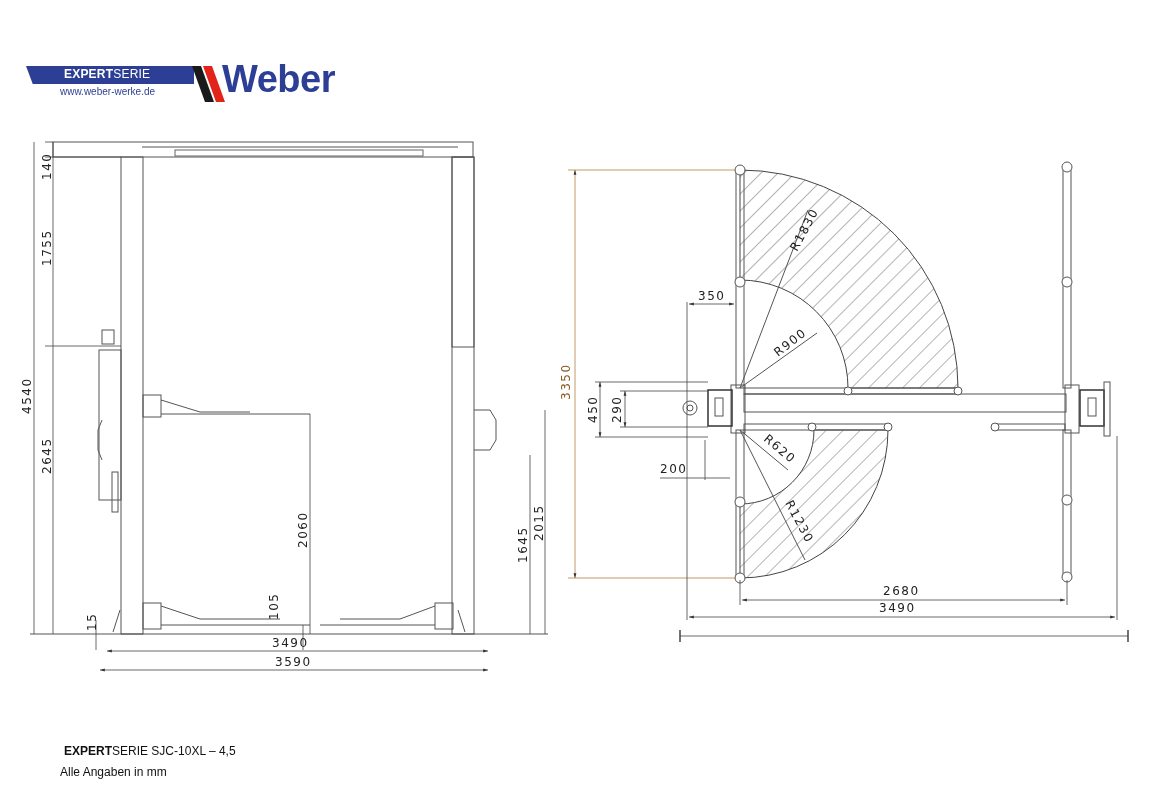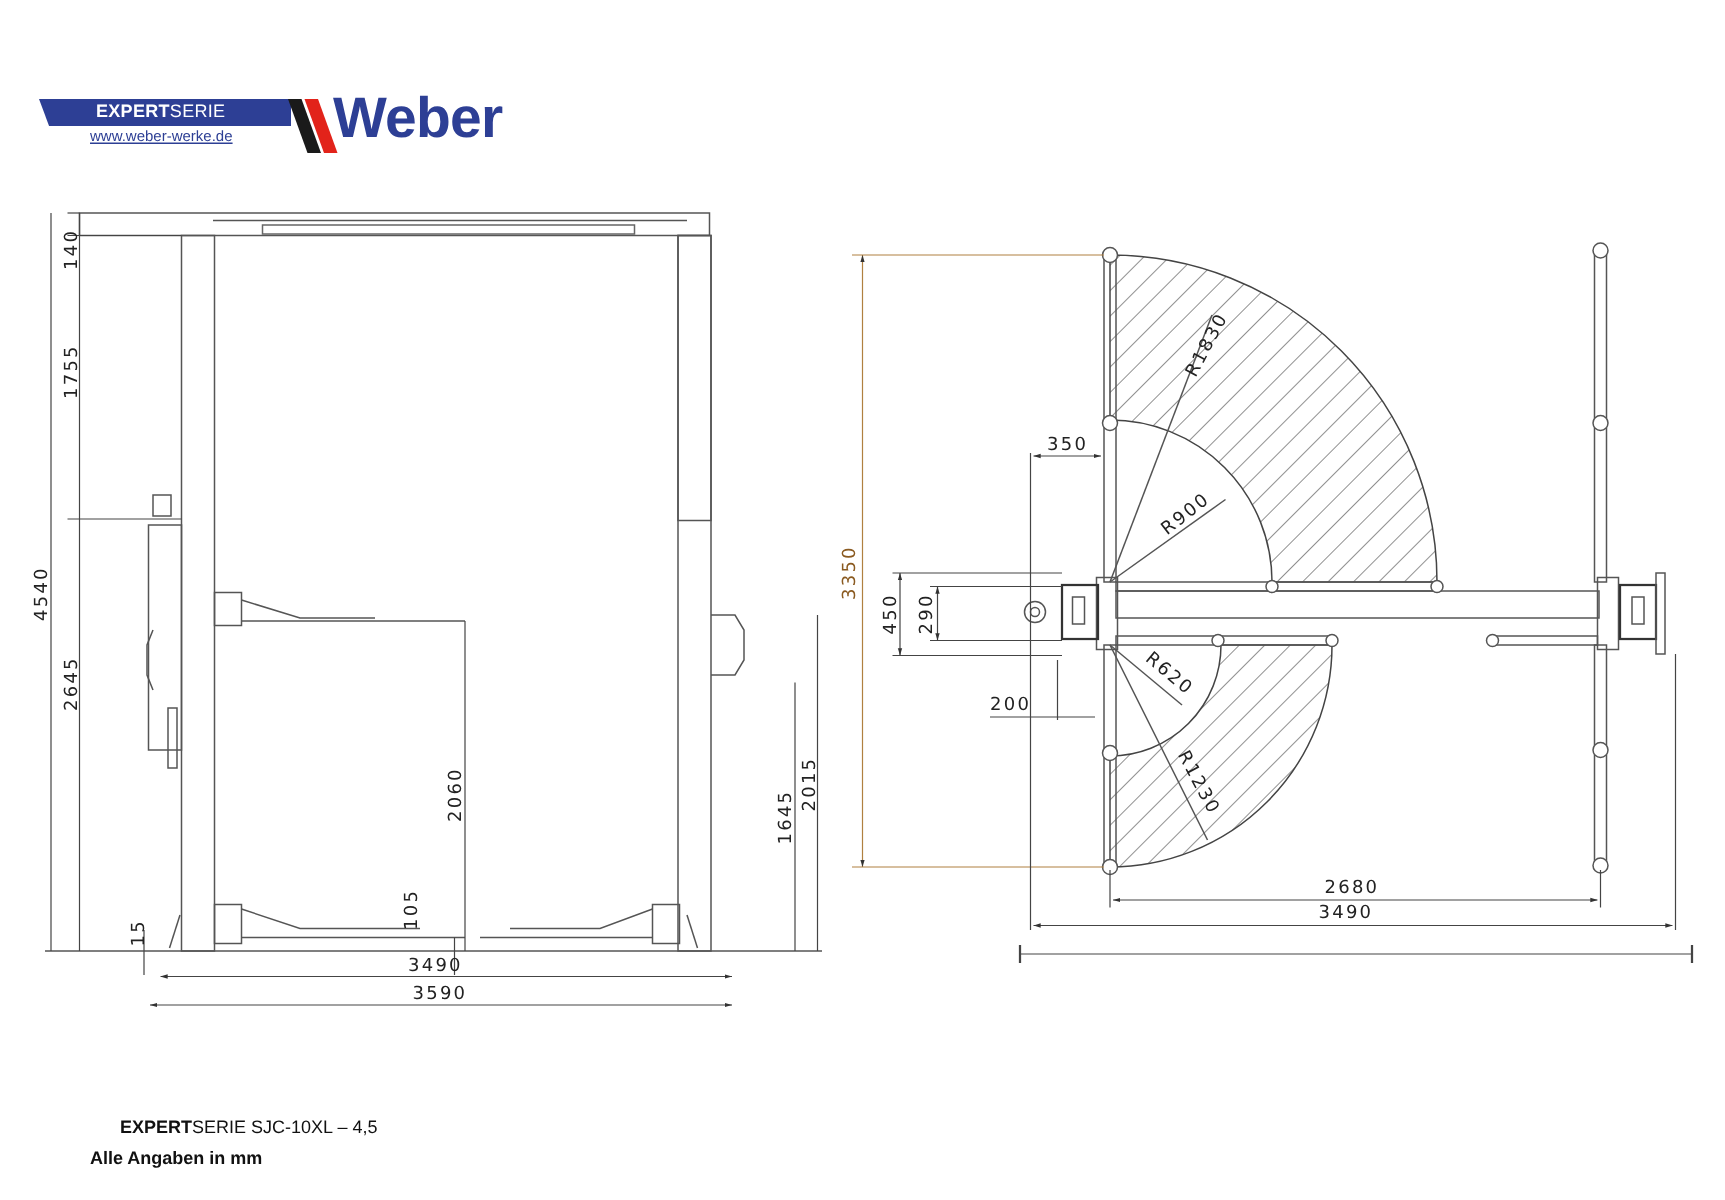--- a/index.html
+++ b/index.html
@@ -1,28 +1,28 @@
 <!DOCTYPE html>
 <html><head>
   <meta charset="utf-8">
   <style>
     html, body { margin: 0; padding: 0; background: #ffffff; }
     body { width: 1150px; height: 800px; position: relative; overflow: hidden; font-family: "Liberation Sans", sans-serif; }
     .header { position: absolute; left: 26px; top: 26px; width: 350px; height: 40px; margin-top: 38px; }
     .banner { position: absolute; left: 0; top: 2px; width: 168px; height: 18px; background: #2d3f95; clip-path: polygon(0 0, 100% 0, 100% 100%, 4% 100%); }
     .banner-text { position: absolute; left: 38px; top: 3px; font-size: 12px; color: #ffffff; font-family: "Liberation Sans", sans-serif; letter-spacing: 0.2px; }
     .banner-text b { font-weight: bold; }
-    .url { position: absolute; left: 34px; top: 22px; font-size: 10px; color: #2d3f95; font-family: "Liberation Sans", sans-serif; text-decoration: underline; }
+    .url { position: absolute; left: 34px; top: 22px; font-size: 10px; color: #2d3f95; font-family: "Liberation Sans", sans-serif; }
     .stripes { position: absolute; left: 166px; top: 2px; width: 40px; height: 36px; }
     .brand { position: absolute; left: 196px; top: -6px; font-size: 38px; font-weight: bold; color: #2d3f95; font-family: "Liberation Sans", sans-serif; letter-spacing: -0.5px; text-align: center; }
     svg.drawing { position: absolute; left: 0; top: 0; }
     .dim { font-family: "DejaVu Sans", sans-serif; font-size: 12px; fill: #222; letter-spacing: 1.5px; }
-    .footer-title { position: absolute; left: 64px; top: 744px; font-size: 12px; color: #111; font-family: "Liberation Sans", sans-serif; margin-left: 16px; }
+    .footer-title { position: absolute; left: 64px; top: 744px; font-size: 12px; color: #111; font-family: "Liberation Sans", sans-serif; }
     .footer-title b { font-weight: bold; }
-    .footer-note { position: absolute; left: 60px; top: 765px; font-size: 12px; color: #111; font-family: "Liberation Sans", sans-serif; font-weight: bold; }
+    .footer-note { position: absolute; left: 60px; top: 765px; font-size: 12px; color: #111; font-family: "Liberation Sans", sans-serif; }
   </style>
 </head>
 <body>
 
 <div class="header">
   <div class="banner"></div>
   <div class="banner-text"><b>EXPERT</b><span>SERIE</span></div>
   <div class="url">www.weber-werke.de</div>
   <svg class="stripes" viewBox="0 0 40 36">
     <polygon points="0,0 9,0 22,36 13,36" fill="#1a1a1a"></polygon>

